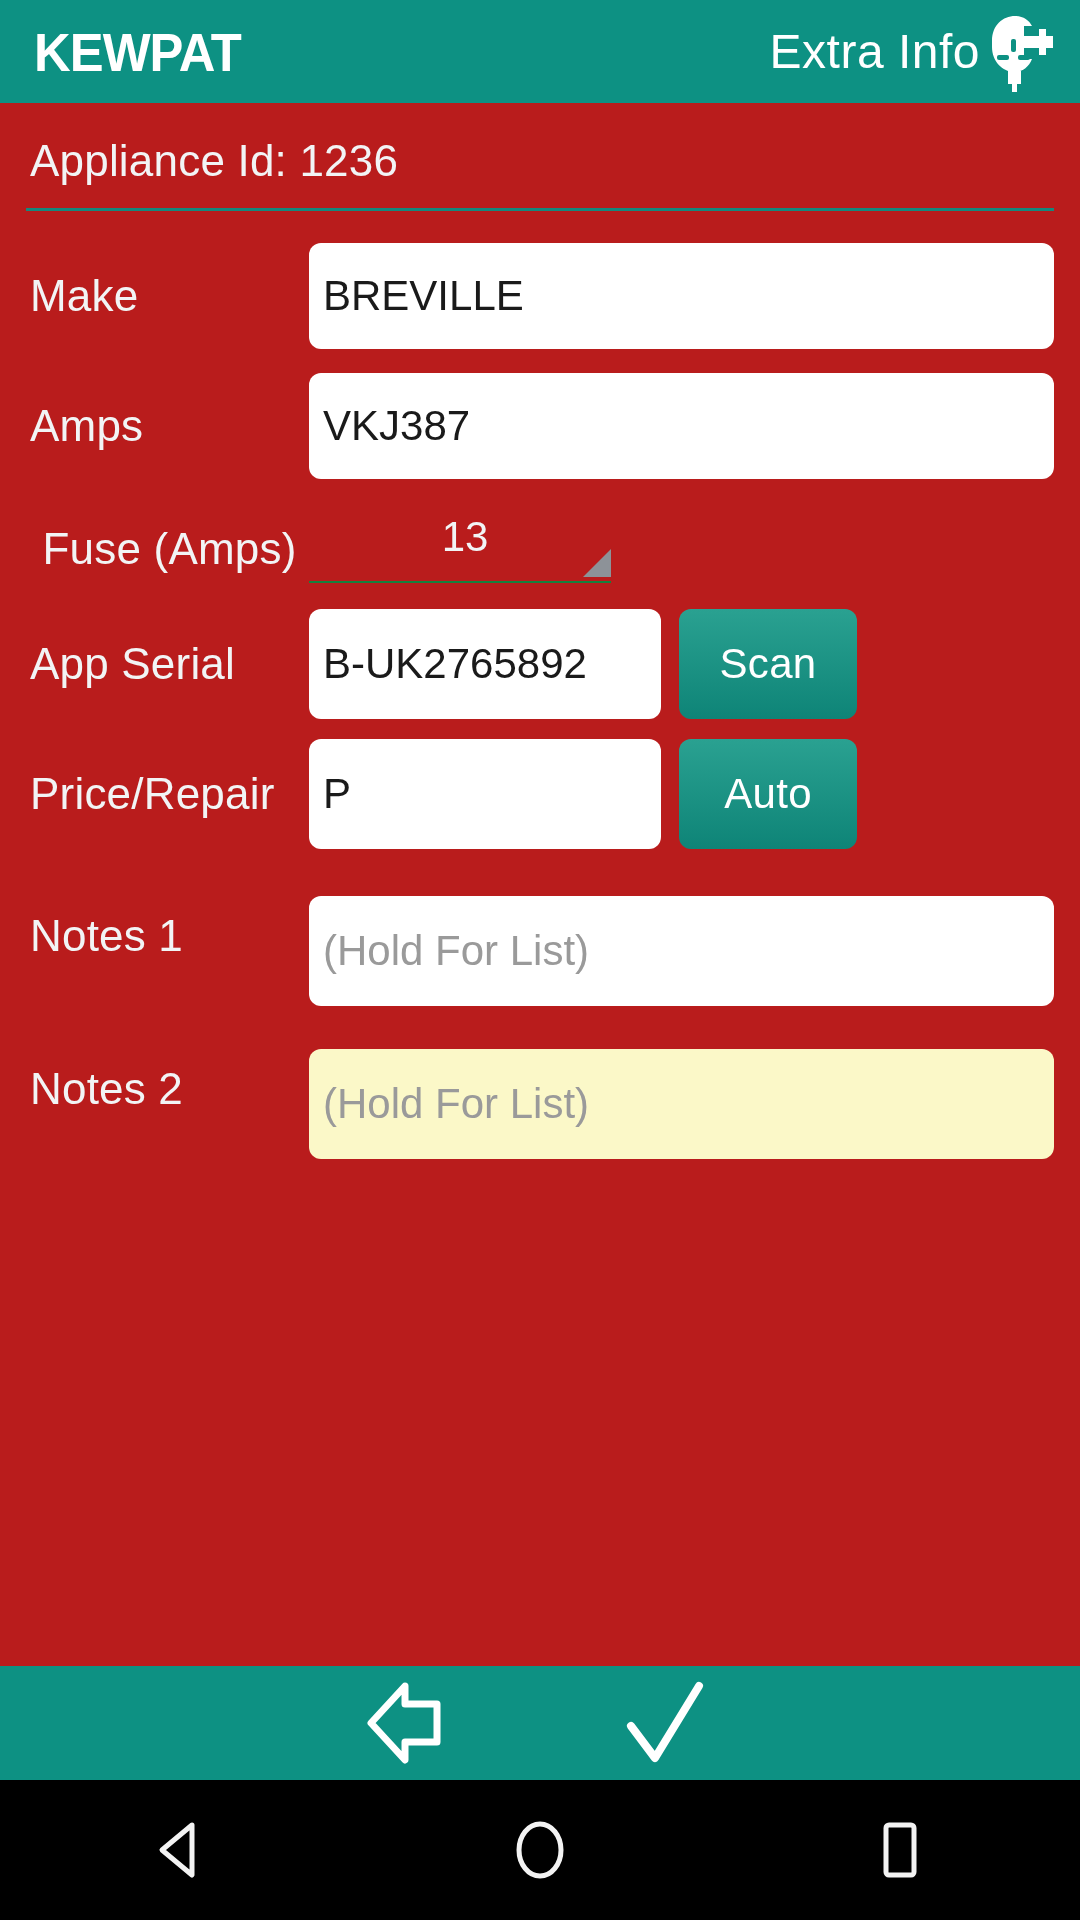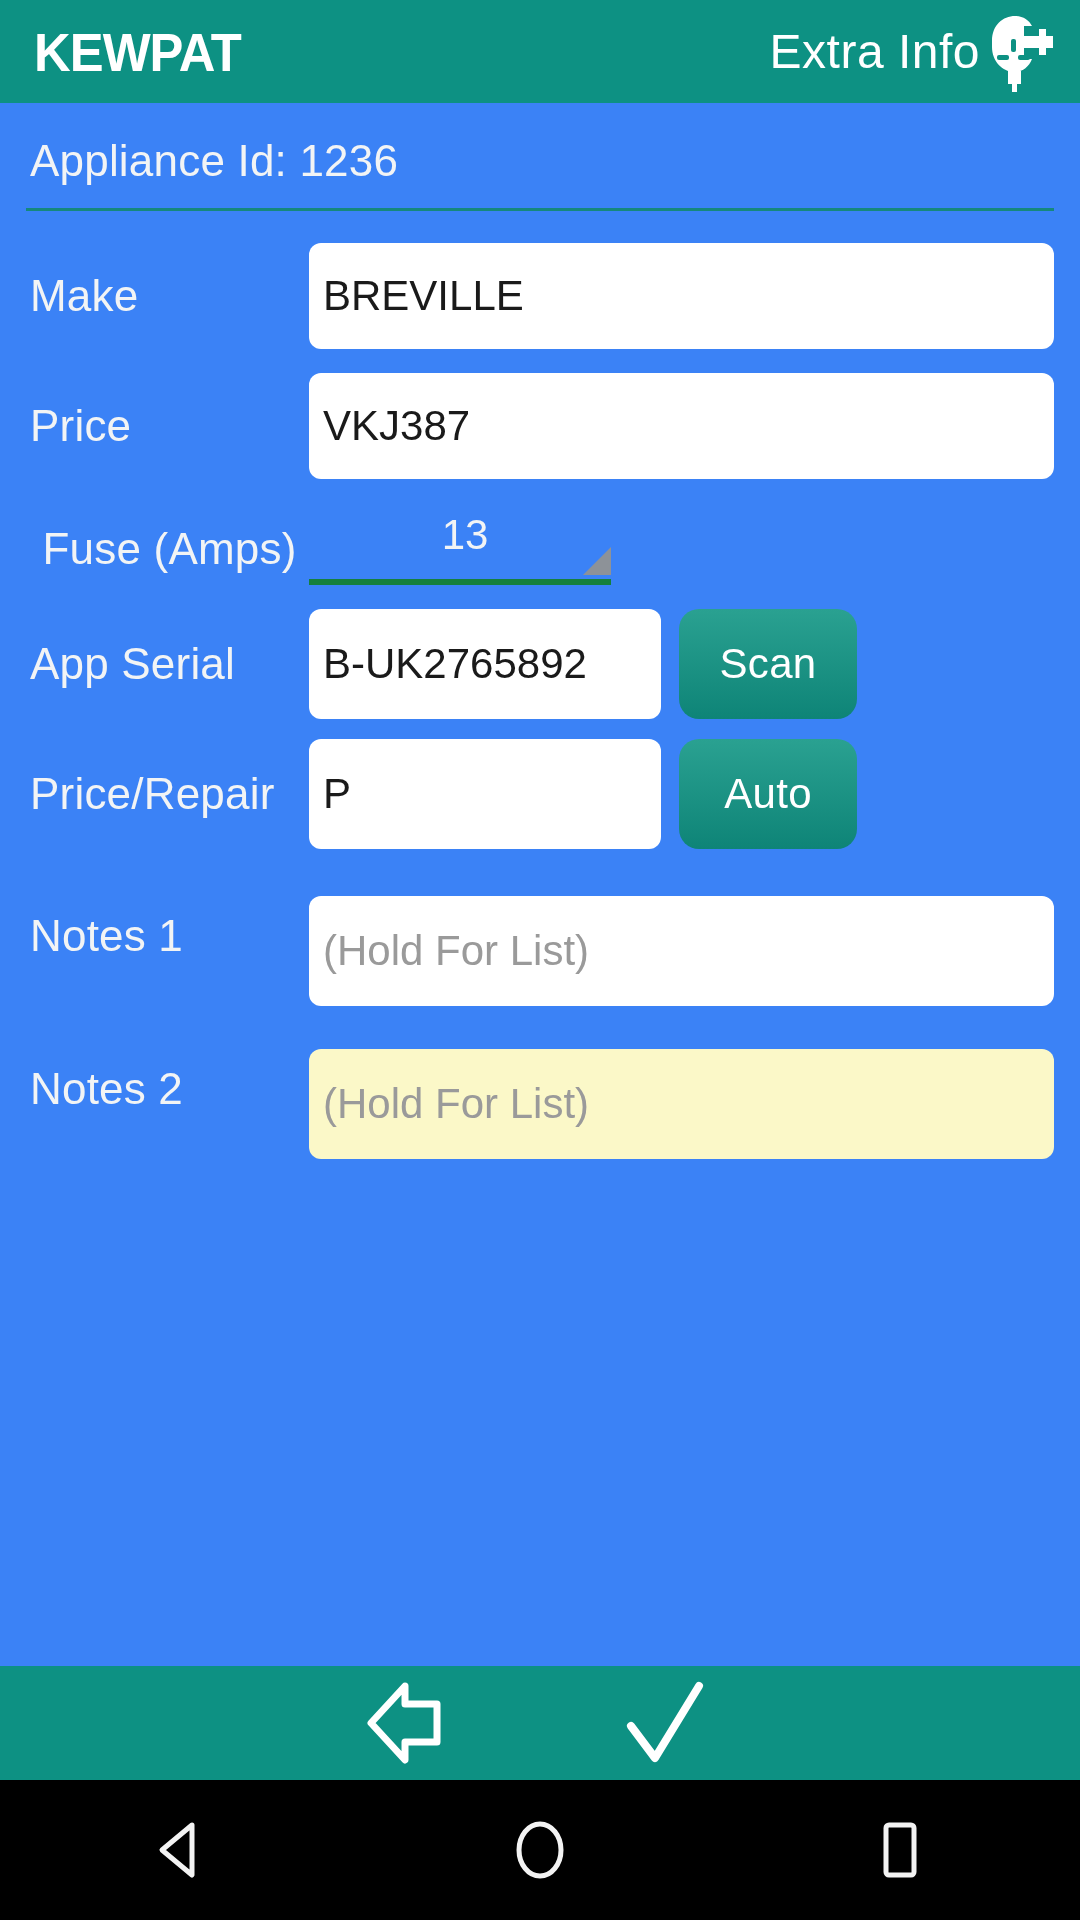--- a/index.html
+++ b/index.html
@@ -43,21 +43,21 @@
     font-size:48px;
     font-weight:normal;
     white-space:nowrap;
     letter-spacing:0.5px;
   }
   .plug-icon { width:72px; height:82px; display:block; }
 
   
   .body-area {
     flex:1 1 auto;
-    background:#3b82f6;
+    background:#b91c1c;
     padding:0 26px;
     display:flex; flex-direction:column;
     min-height:0;
   }
   .page-title {
     color:#f2f4f5;
     font-size:44px;
     padding:33px 0 22px 4px;
     letter-spacing:0.2px;
     white-space:nowrap;
@@ -106,35 +106,35 @@
   }
   .textbox.tall { height:110px; }
   .textbox.placeholder { color:#9a9a9a;margin-top:31px; }
   .textbox.yellow { background:#fbf8c8; }
 
   .with-button .textbox { width:352px; flex:0 0 352px; }
 
   .side-btn {
     width:178px; height:110px;
     flex:none;
-    border-radius:20px;
+    border-radius:12px;
     background:linear-gradient(180deg,#2aa191 0%,#0e8477 100%);
     color:#ffffff;
     font-size:42px;
     display:flex; align-items:center; justify-content:center;
     letter-spacing:0.3px;
   }
 
   
   .spinner {
     position:relative;
     flex:0 0 auto;
     width:302px;
     padding:0 0 16px 10px;
-    border-bottom:6px solid #15803d;
+    border-bottom:2px solid #15803d;
   }
   .spinner-value {
     color:#f2f4f5;
     font-size:42px;
     line-height:1.05;
     padding-bottom:6px;
     white-space:nowrap;
   }
   .spinner-arrow {
     position:absolute;
@@ -198,21 +198,21 @@
     <div class="form">
 
       <div class="row">
         <div class="row-label">Make</div>
         <div class="field-wrap">
           <div class="textbox">BREVILLE</div>
         </div>
       </div>
 
       <div class="row">
-        <div class="row-label">Price</div>
+        <div class="row-label">Amps</div>
         <div class="field-wrap">
           <div class="textbox">VKJ387</div>
         </div>
       </div>
 
       <div class="row compact">
         <div class="row-label">Fuse (Amps)</div>
         <div class="field-wrap">
           <div class="spinner">
             <div class="spinner-value">13</div>

